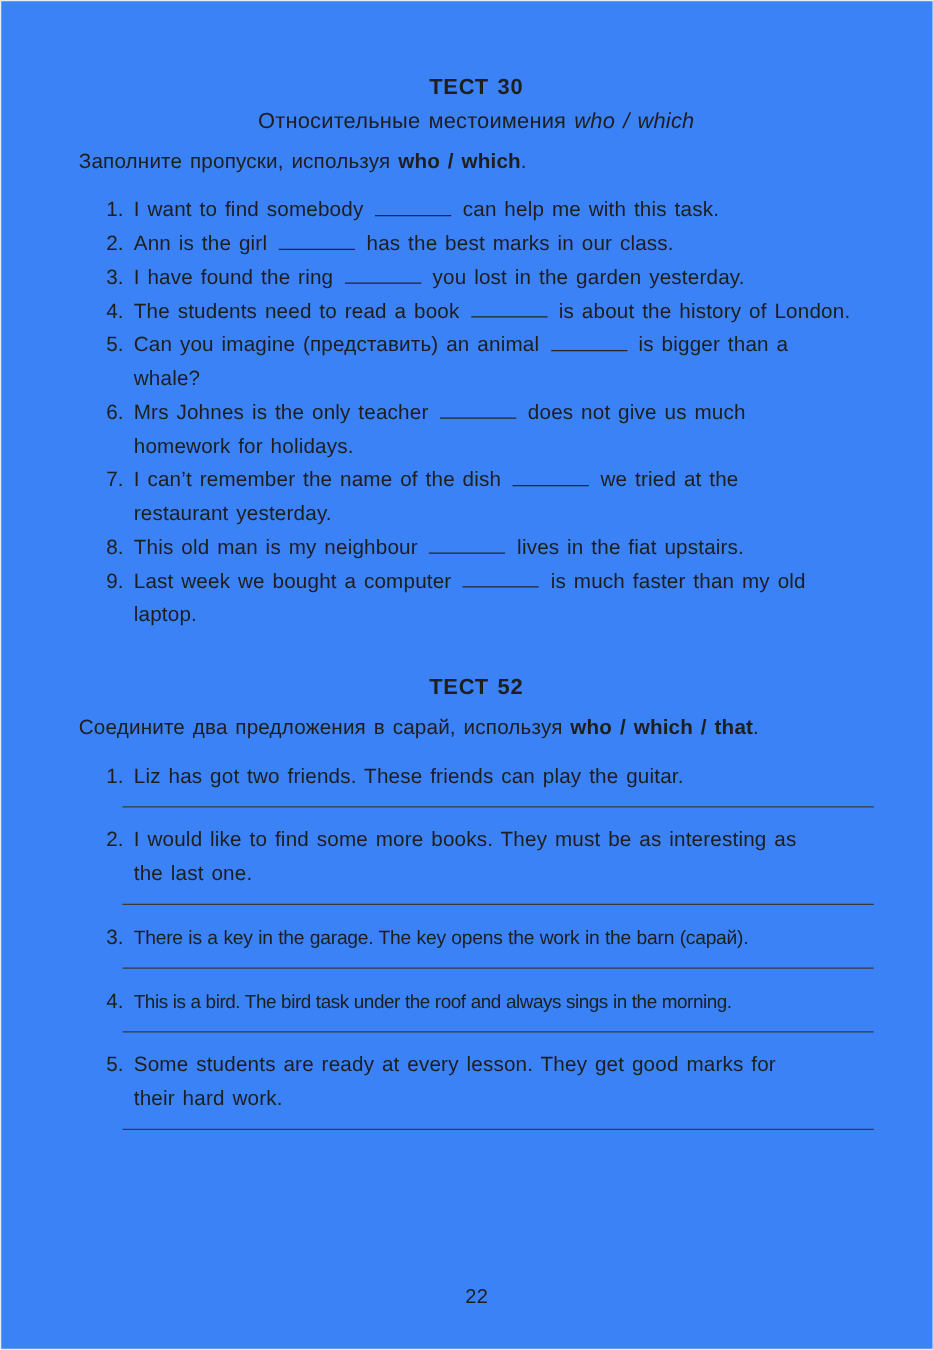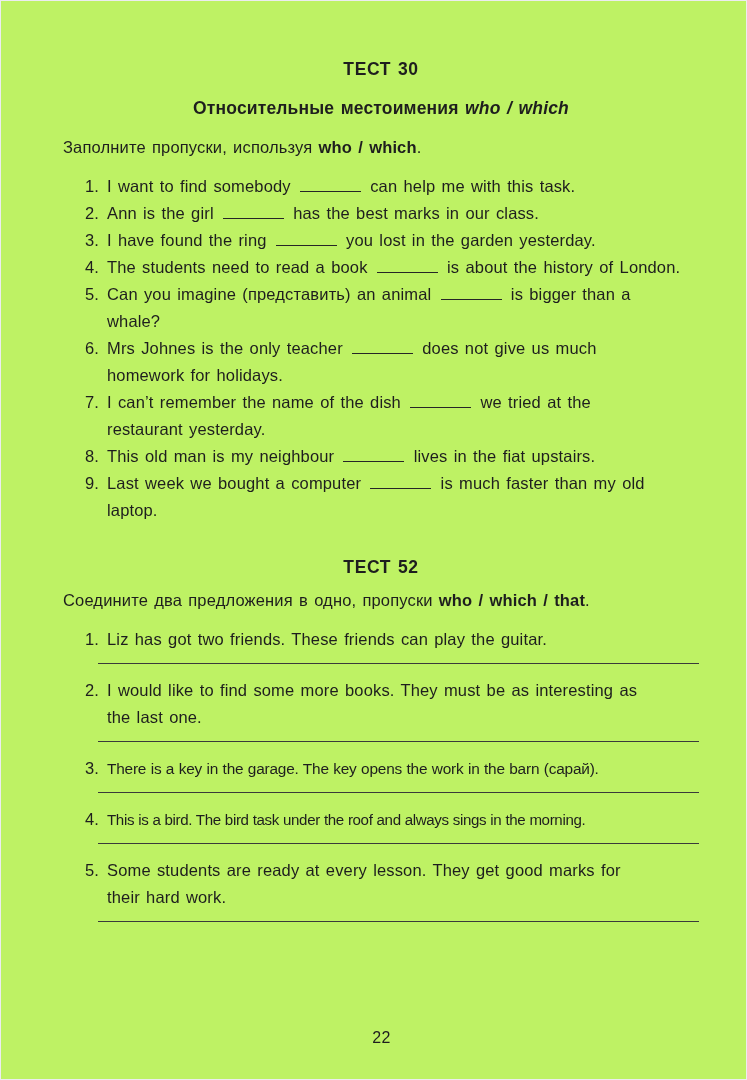--- a/index.html
+++ b/index.html
@@ -9,44 +9,44 @@
   }
   body {
     width: 747px;
     height: 1080px;
     overflow: hidden;
   }
   .page {
     box-sizing: border-box;
     width: 747px;
     height: 1080px;
-    background: #bef264;
+    background: #3b82f6;
     border: 1px solid #ececf0;
     padding: 55px 47px 0 62px;
     position: relative;
     font-family: "Liberation Sans", "DejaVu Sans", sans-serif;
     color: #1e1e1e;
     font-size: 16.5px;
     line-height: 27px;
     letter-spacing: 0.15px;
     word-spacing: 1.5px;
   }
   .test-title {
     margin: 0;
     text-align: center;
     font-size: 17.5px;
     font-weight: bold;
     line-height: 27px;
     letter-spacing: 0.6px;
   }
   .test-subtitle {
-    margin: 12px;
+    margin: 0;
     text-align: center;
     font-size: 17.5px;
-    font-weight: bold;
+    font-weight: normal;
     line-height: 27px;
   }
   .test-subtitle .lat {
     font-style: italic;
   }
   .instruction {
     margin: 6px 0 0 0;
     line-height: 27px;
   }
   .instruction b {
@@ -178,21 +178,21 @@
           <div class="item-row">
             <span class="num">9.</span>
             <span class="text">Last week we bought a computer <span class="blank"></span> is much faster than my old<br>laptop.</span>
           </div>
         </div>
       </div>
   </section>
 
   <section class="sec31">
     <h1 class="test-title">ТЕСТ 52</h1>
-    <p class="instruction"><span>Соедините два предложения в одно, пропуски </span><b>who / which / that</b><span>.</span></p>
+    <p class="instruction"><span>Соедините два предложения в сарай, используя </span><b>who / which / that</b><span>.</span></p>
     <div class="items" id="items-1">
         <div class="item">
           <div class="item-row">
             <span class="num">1.</span>
             <span class="text">Liz has got two friends. These friends can play the guitar.</span>
           </div>
           <div class="answer-line"></div>
         </div>
         <div class="item">
           <div class="item-row">

